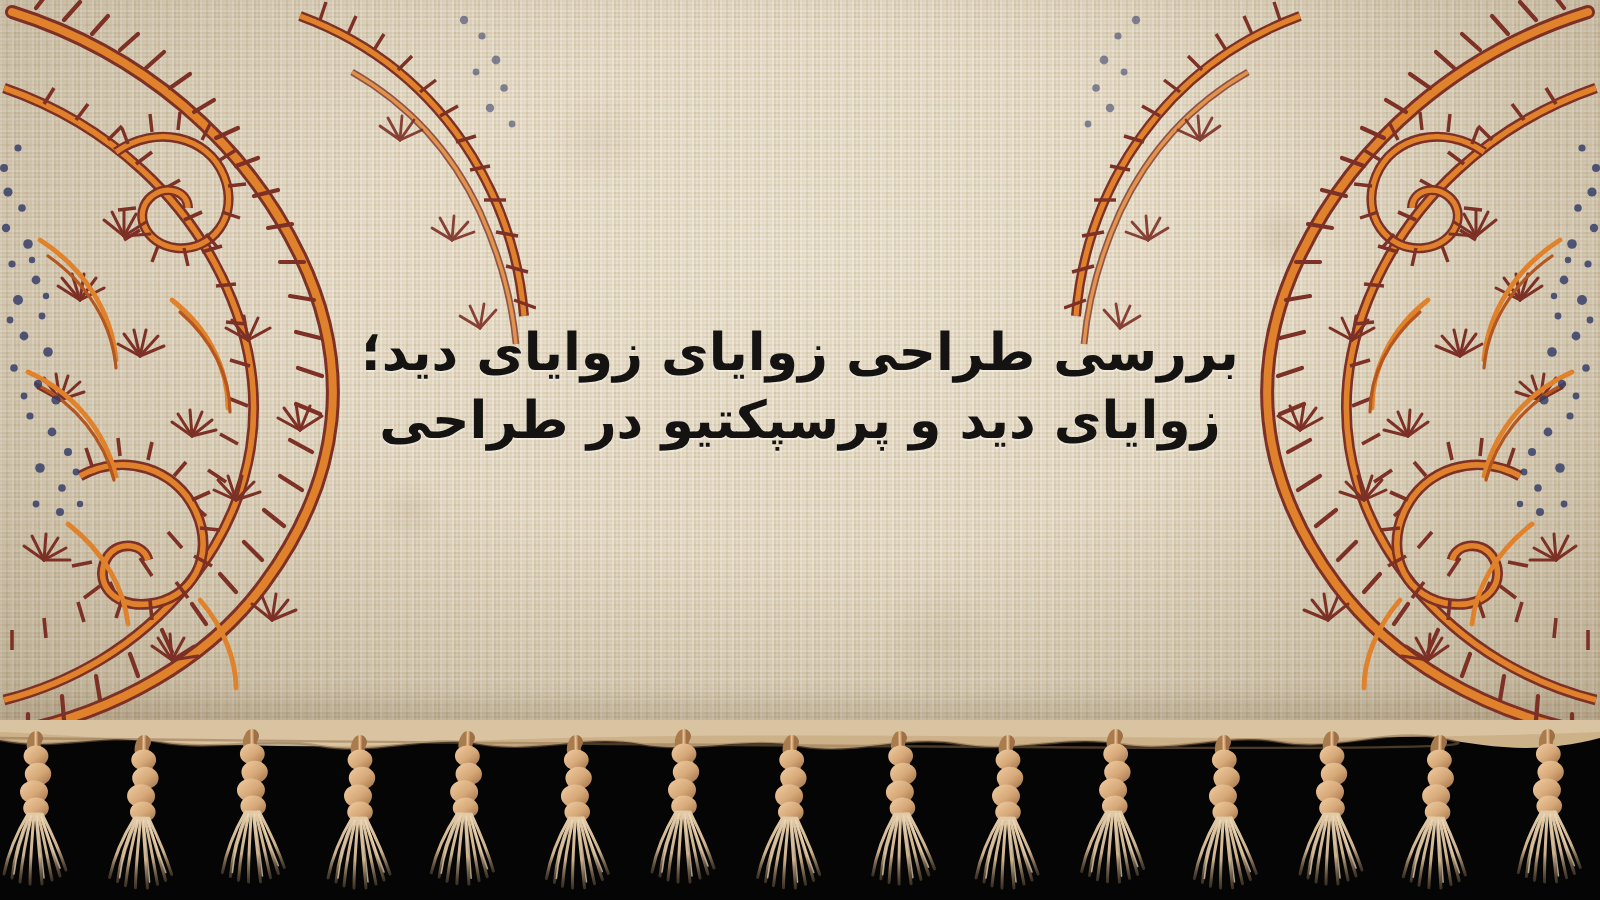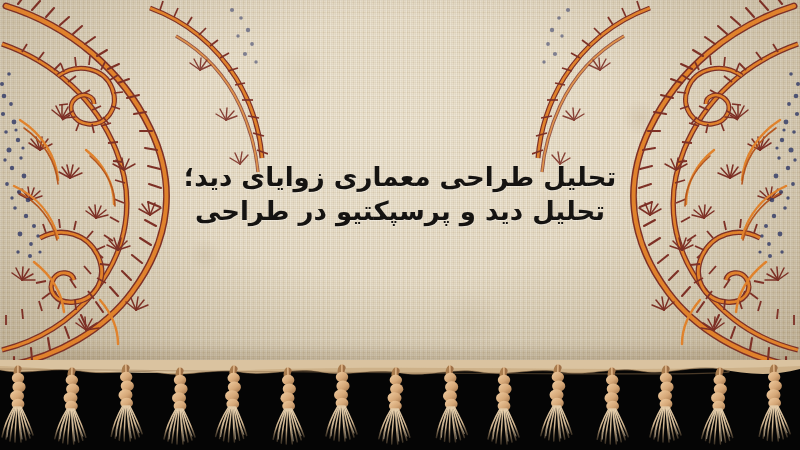--- a/index.html
+++ b/index.html
@@ -659,22 +659,22 @@
               <path d="M0,0 l-5,-11"></path>
               <path d="M0,0 l2,-12"></path>
             <path d="M0,0 l8,-9"></path>
           </g>
         </g>
       </svg>
     </div>
   </div>
 
   <div class="title">
-    <span class="ln">تحلیل طراحی معماری زوایای دید؛</span>
-    <span class="ln">تحلیل دید و پرسپکتیو در طراحی</span>
+    <span class="ln">بررسی طراحی زوایای زوایای دید؛</span>
+    <span class="ln">زوایای دید و پرسپکتیو در طراحی</span>
   </div>
 
   <div class="fringe">
     <svg width="800" height="90" viewBox="0 0 800 90">
       <defs>
         <linearGradient id="cordg" x1="0" y1="0" x2="1" y2="0">
           <stop offset="0%" stop-color="#a97c4e"></stop>
           <stop offset="38%" stop-color="#e8c093"></stop>
           <stop offset="68%" stop-color="#d2a475"></stop>
           <stop offset="100%" stop-color="#9e7047"></stop>

